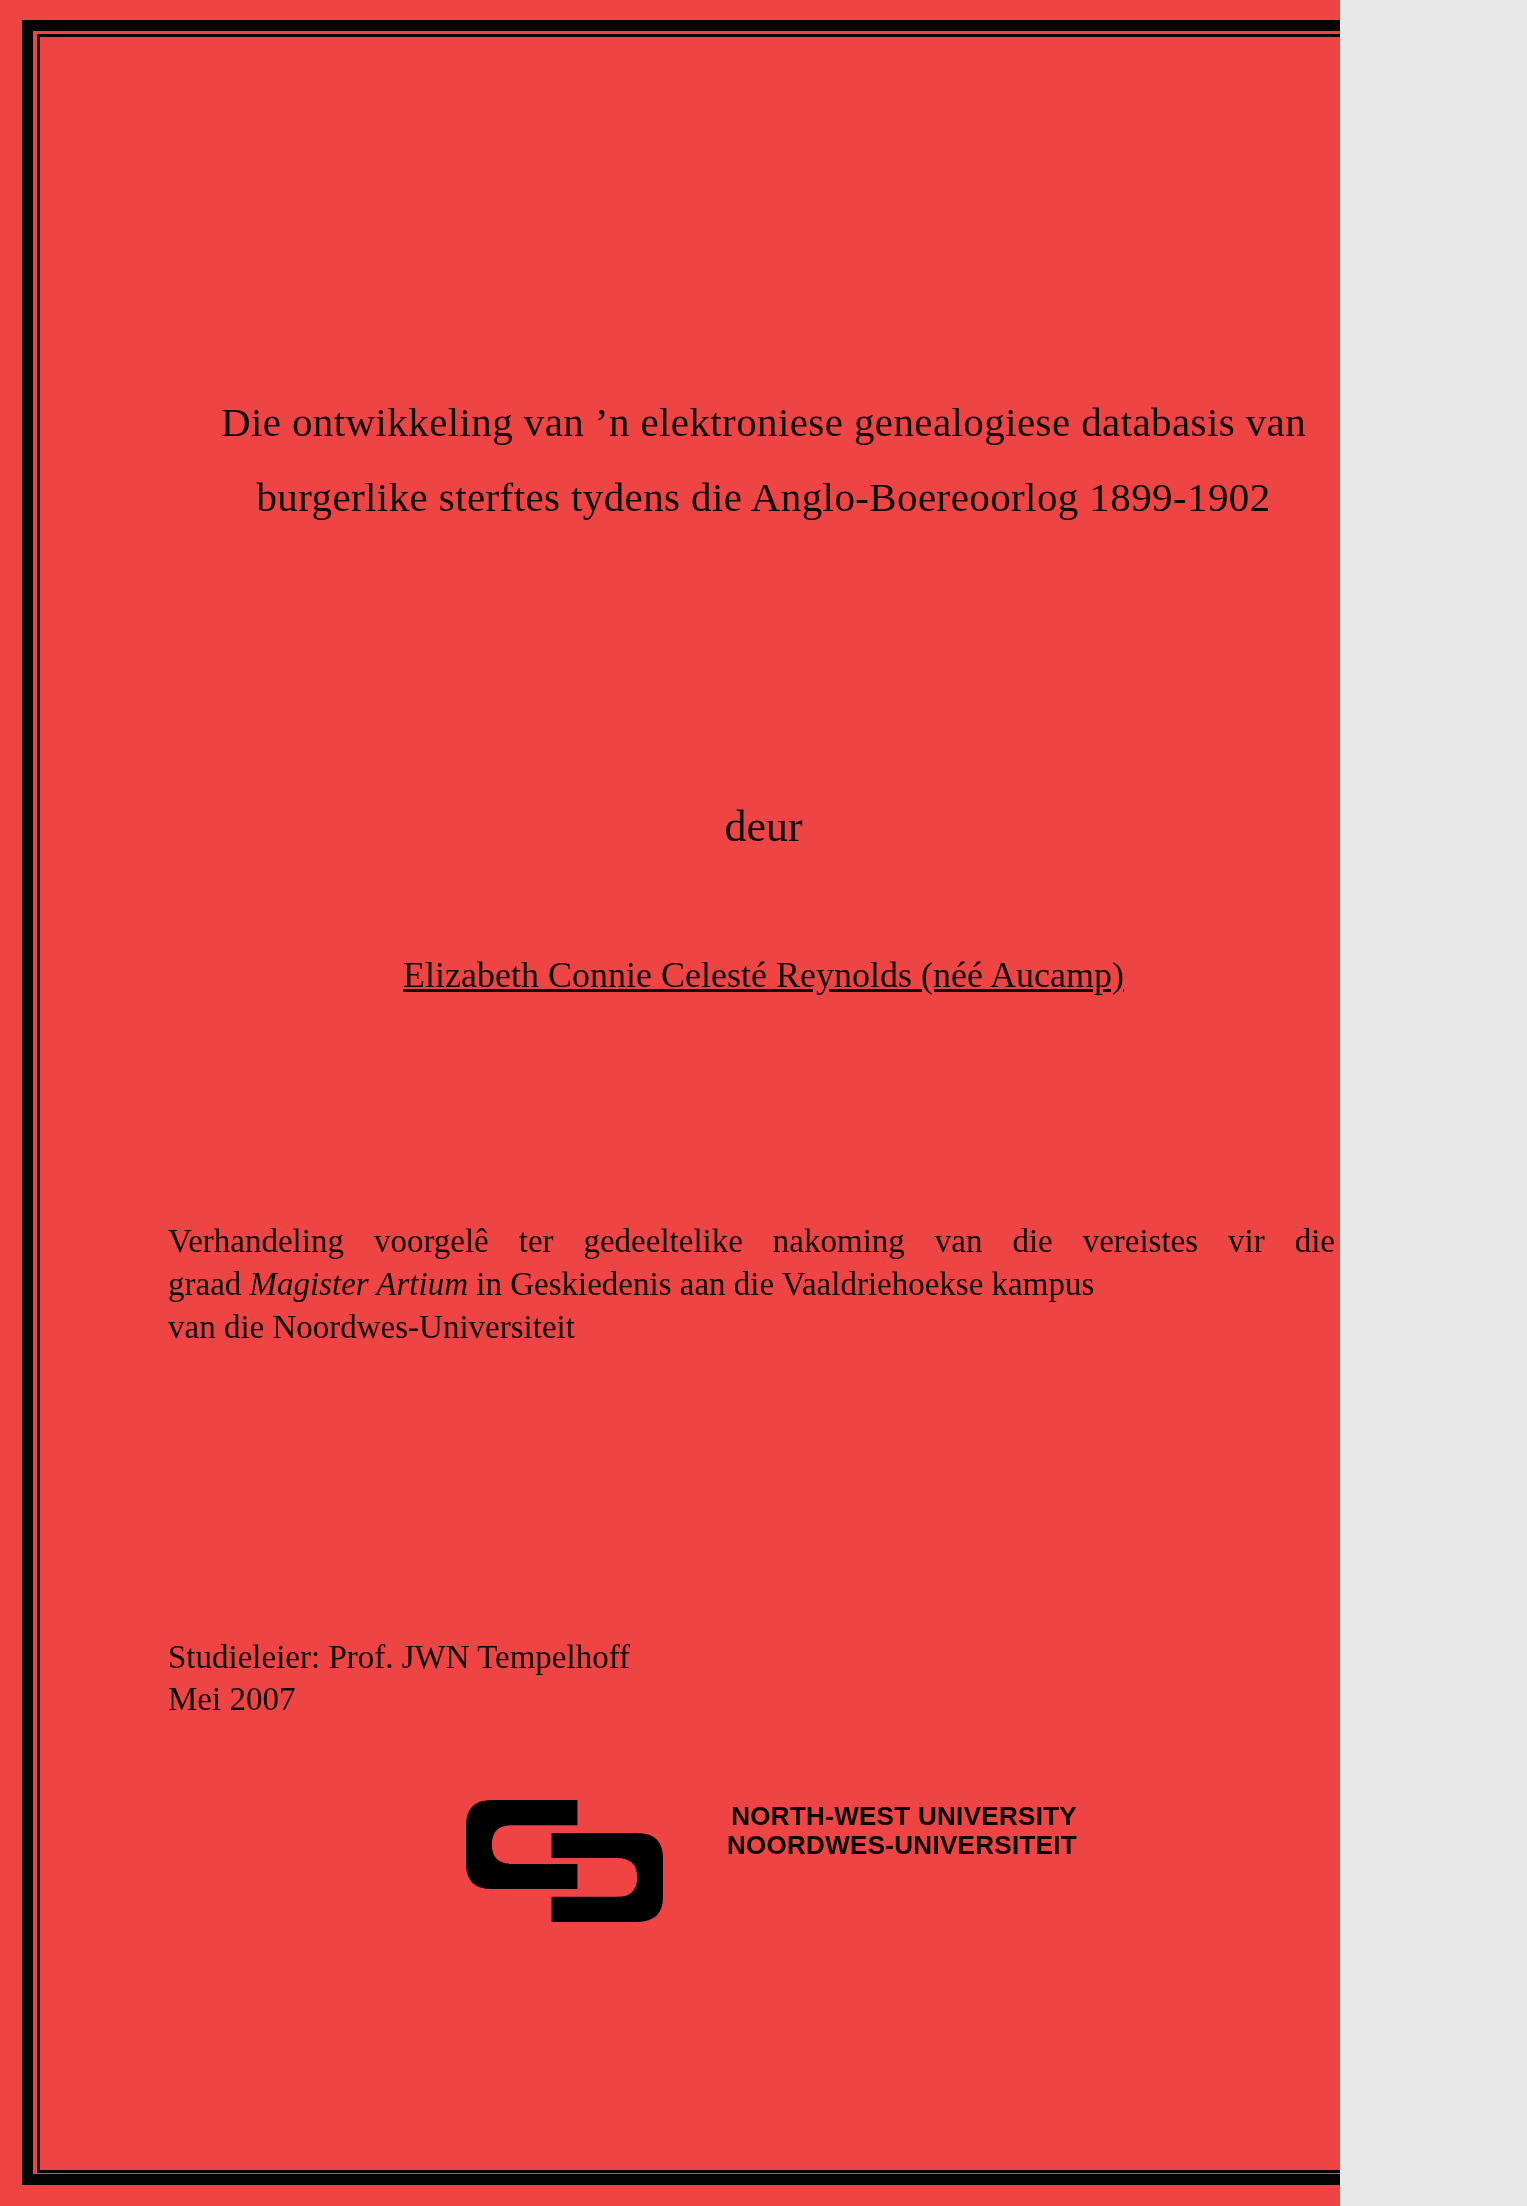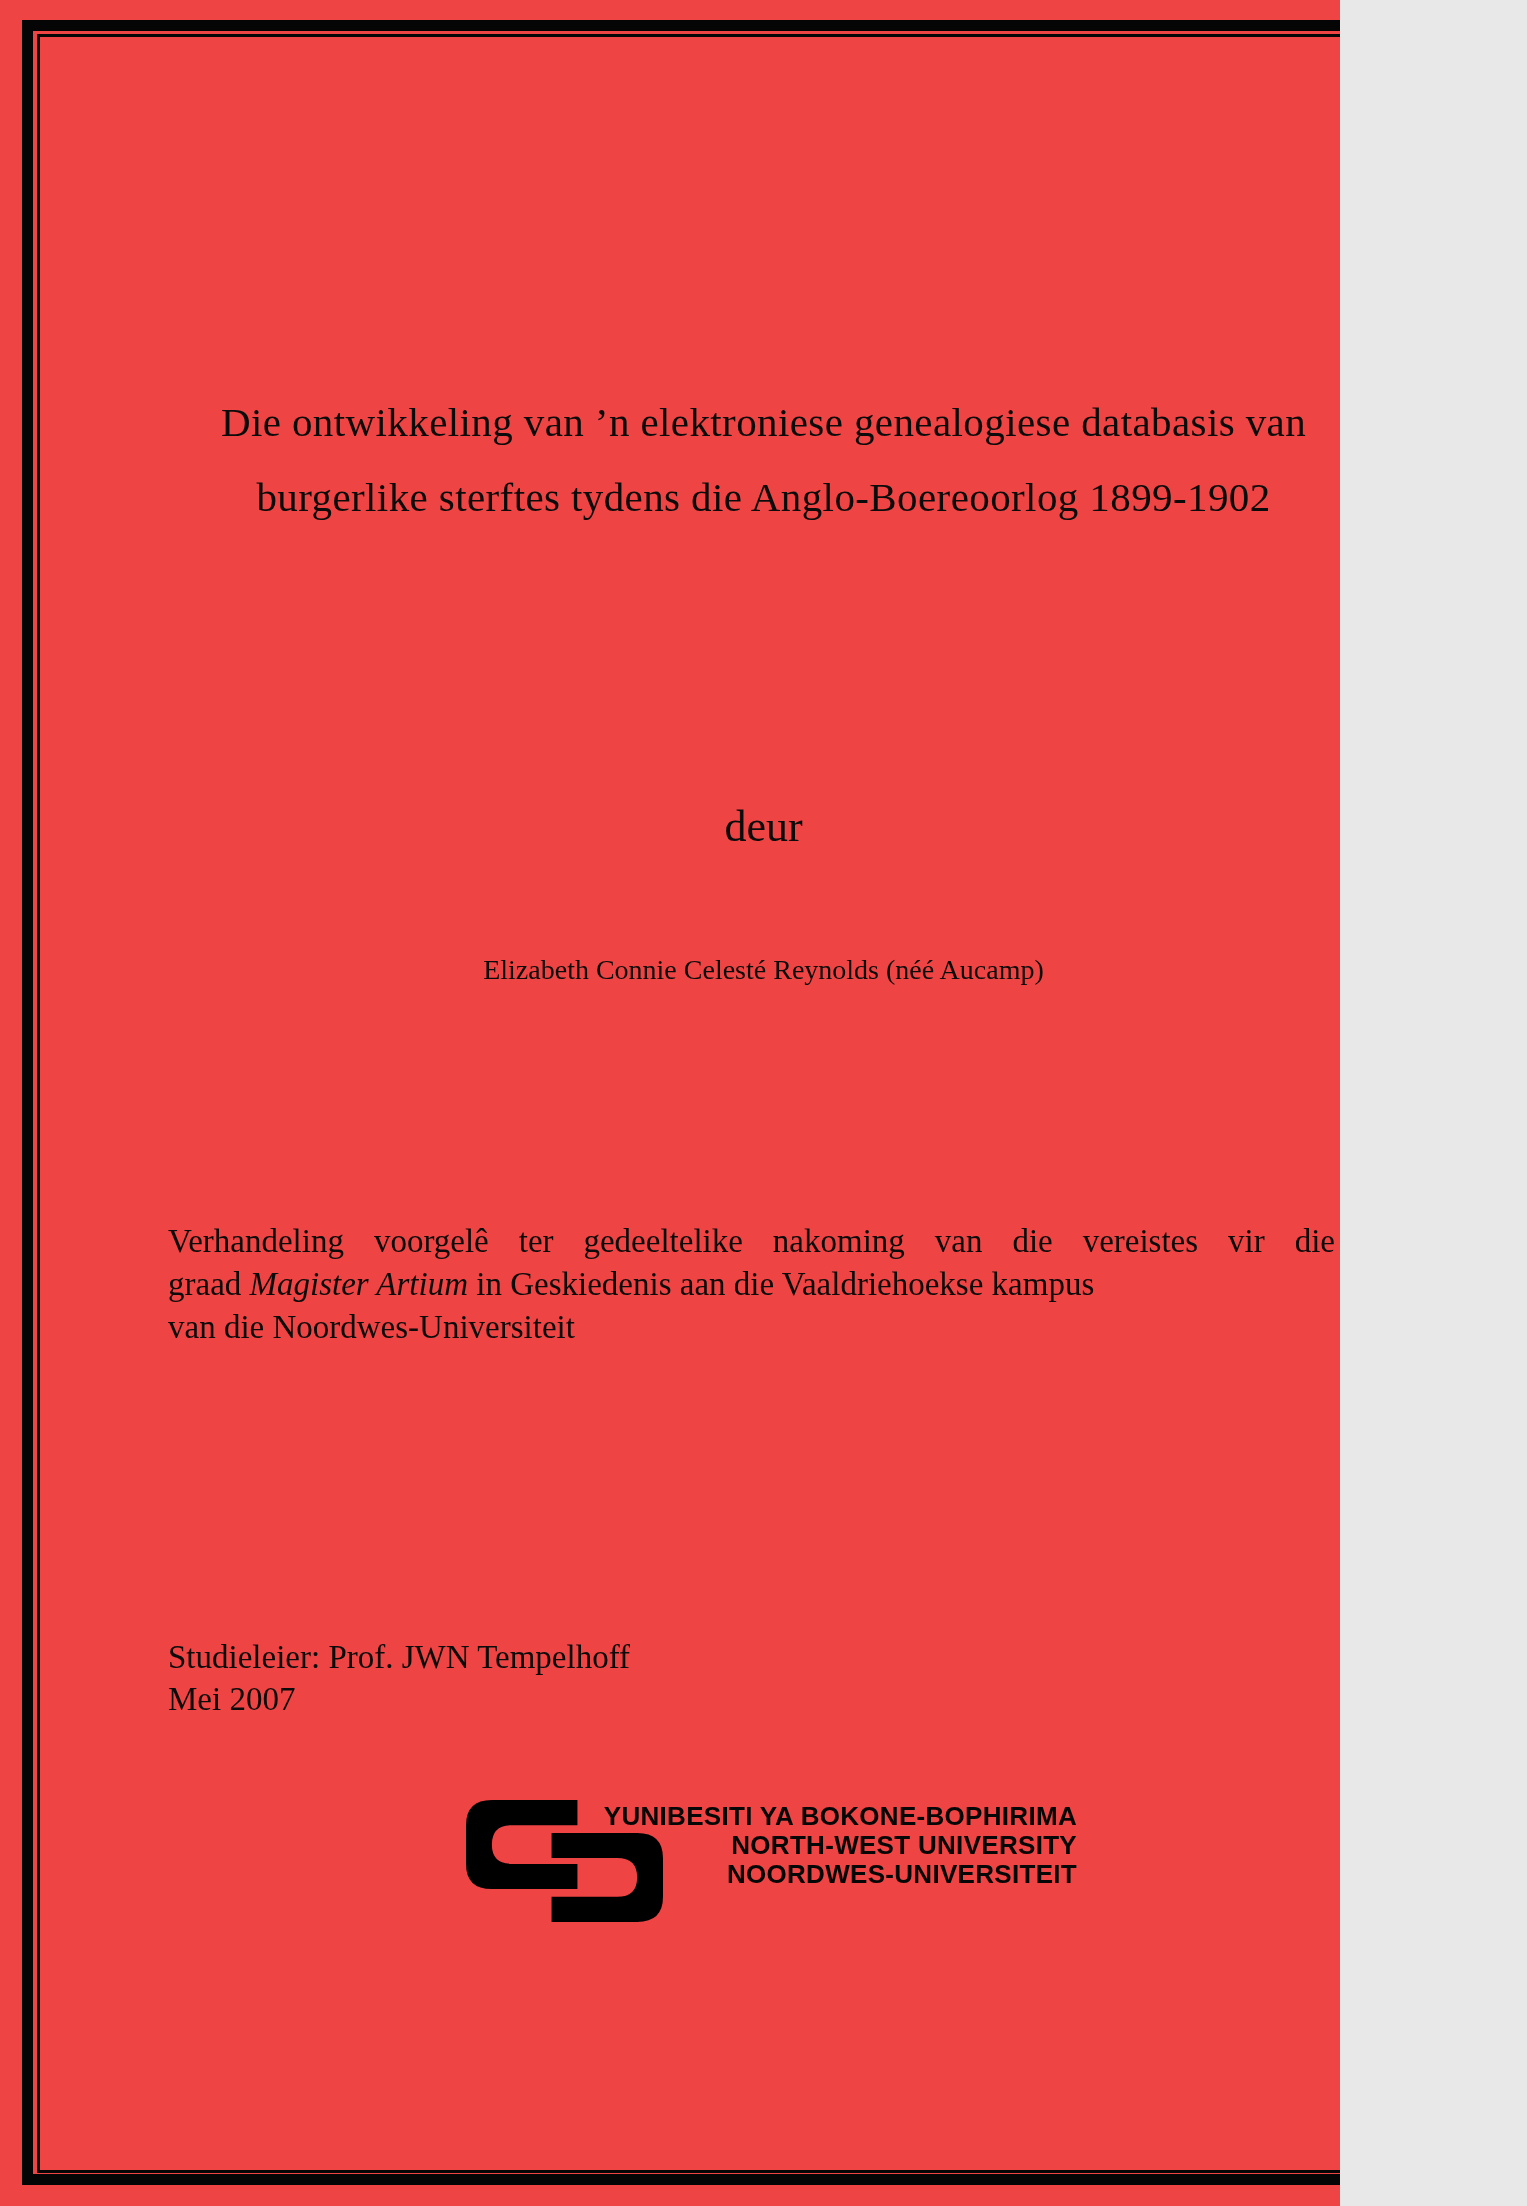--- a/index.html
+++ b/index.html
@@ -45,21 +45,22 @@
     line-height: 1.2;
   }
   .title-1 { top: 398px; }
   .title-2 { top: 473px; }
   .deur {
     top: 801px;
     font-size: 44px;
   }
   .author {
     top: 954px;
-    font-size: 28px;
+    font-size: 36px;
+    text-decoration: underline;
   }
   .desc-line {
     position: absolute;
     left: 168px;
     width: 1167px;
     font-size: 33px;
     line-height: 1.25;
   }
   .desc-1 {
     top: 1221px;
@@ -129,18 +130,17 @@
   <div class="supervisor-line date">Mei 2007</div>
 
   <svg class="logo-mark" viewBox="0 0 198 126" preserveAspectRatio="none">
     <path fill="#000000" d="M112,0 L26,0 Q0,0 0,26 L0,66 Q0,92 26,92 L112,92 L112,66 L46,66
              Q26,66 26,46 Q26,26 46,26 L112,26 Z"></path>
     <path fill="#000000" d="M86,34 L172,34 Q198,34 198,60 L198,100 Q198,126 172,126 L86,126
              L86,100 L152,100 Q172,100 172,80 Q172,60 152,60 L86,60 Z"></path>
   </svg>
 
   <div class="logo-text">
-    <div>YUNIBESITI YA BOKONE-BOPHIRIMA</div>
     <div>NORTH-WEST UNIVERSITY</div>
     <div>NOORDWES-UNIVERSITEIT</div>
   </div>
 
 </div>
 
 </body></html>

